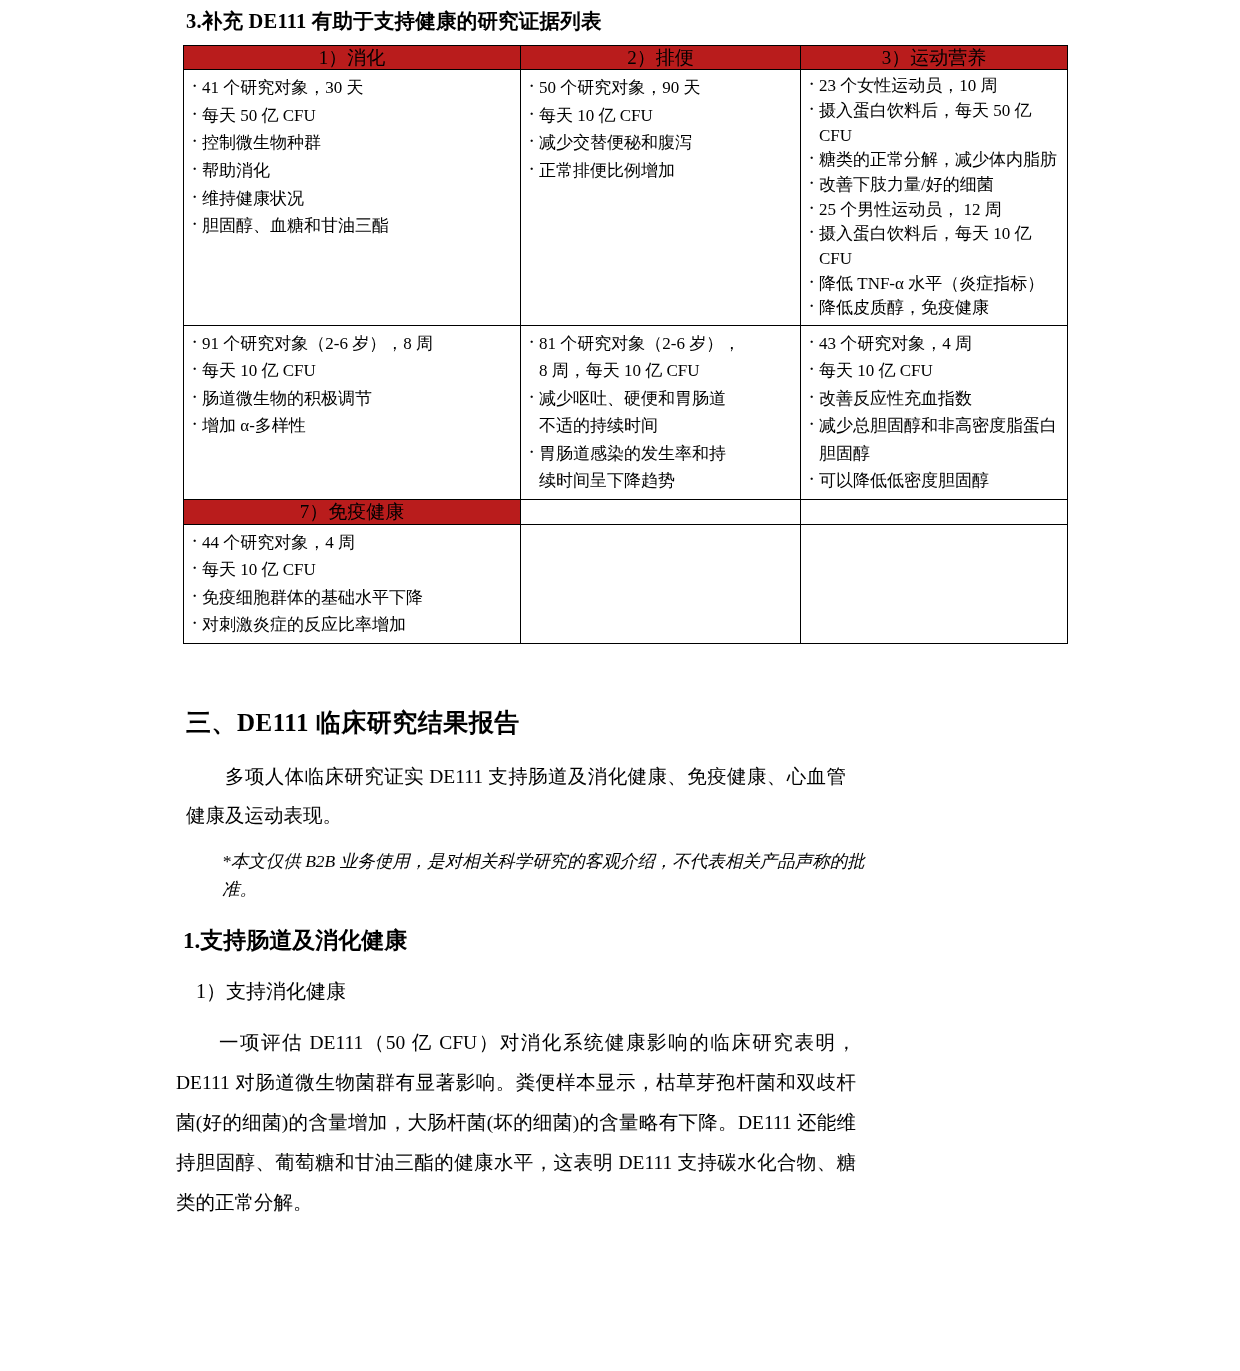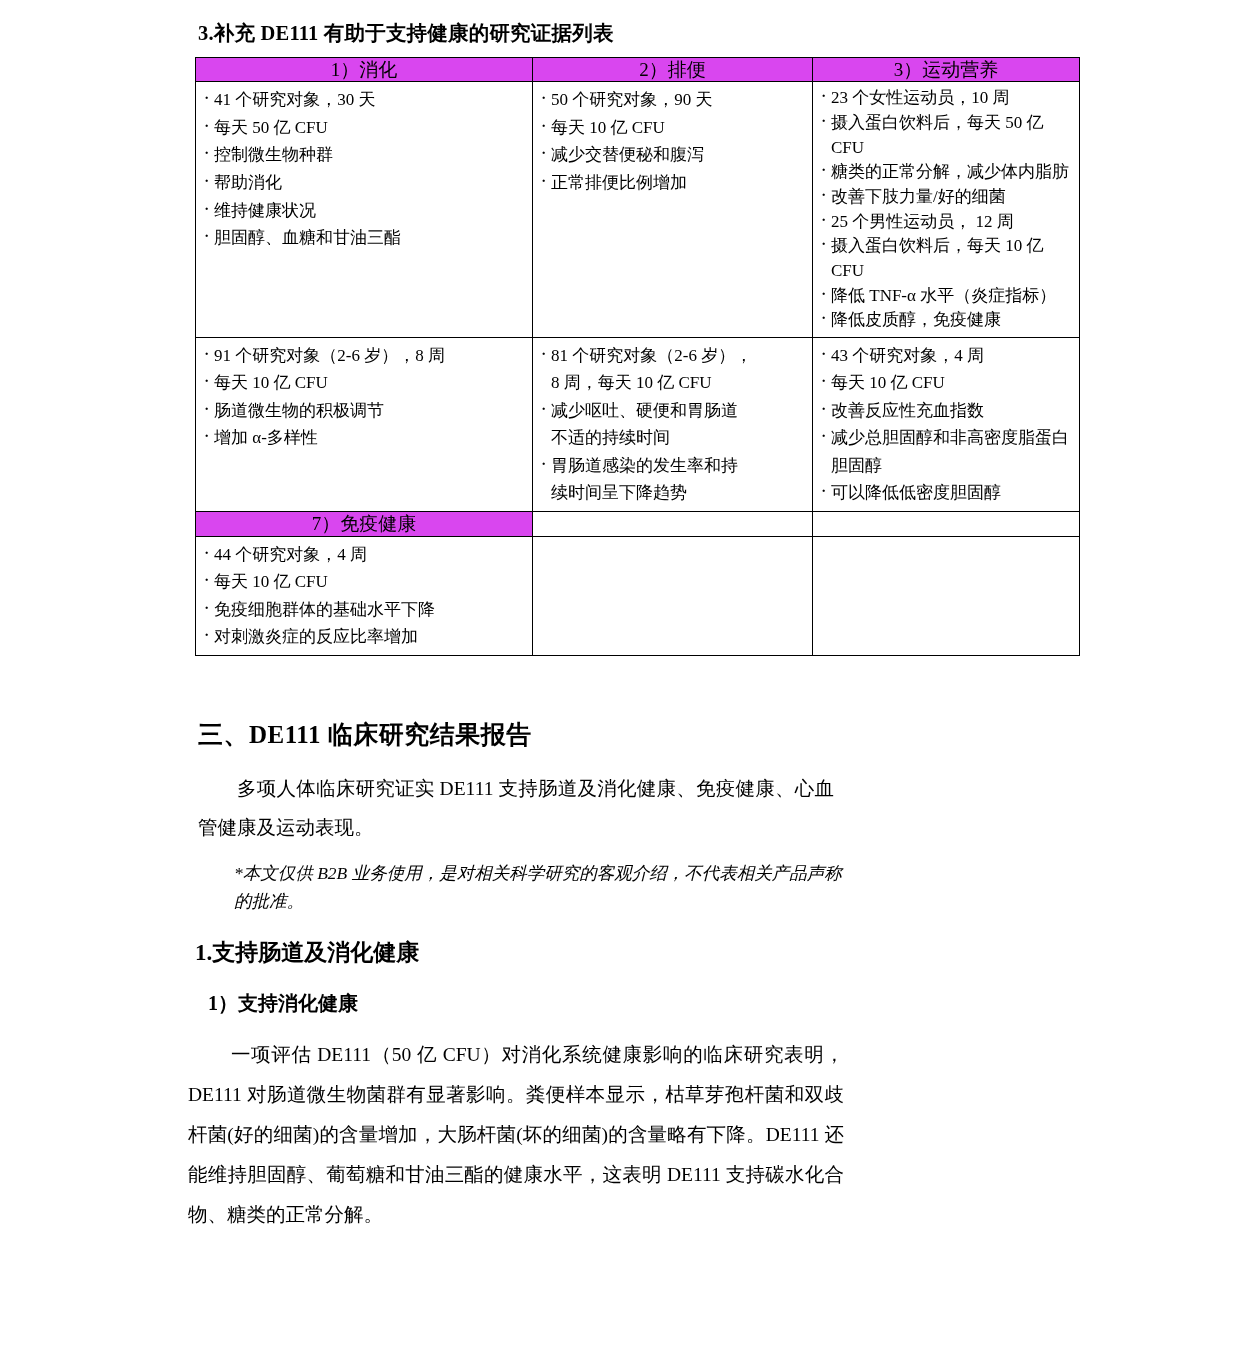--- a/index.html
+++ b/index.html
@@ -11,21 +11,21 @@
     width: 1240px;
     min-height: 1371px;
     font-family: "Liberation Serif", "DejaVu Serif", serif;
     color: #000000;
     -webkit-font-smoothing: antialiased;
   }
   .page {
     position: relative;
     width: 996px;
     min-height: 1371px;
-    padding: 12px;
+    padding: 0;
     box-sizing: border-box;
   }
   .section-heading {
     font-family: "Liberation Serif", serif;
     font-weight: bold;
     font-size: 20.5px;
     line-height: 1.3;
     margin: 0;
     padding: 8px 0 10px 186px;
     letter-spacing: 0.2px;
@@ -35,21 +35,21 @@
     margin-left: 183px;
     width: 884px;
     table-layout: fixed;
   }
   table.evidence td {
     border: 1px solid #000000;
     vertical-align: top;
     padding: 0;
   }
   td.hdr {
-    background: #d946ef;
+    background: #b91c1c;
     text-align: center;
     font-size: 19px;
     font-weight: normal;
     padding: 6px 4px 7px 4px;
     line-height: 1.25;
     font-family: "Liberation Serif", serif;
   }
   td.cell {
     padding: 7px 9px 9px 9px;
   }
@@ -108,21 +108,21 @@
   }
   .h3 {
     font-size: 23px;
     font-weight: bold;
     font-family: "Liberation Serif", serif;
     margin: 0;
     padding: 22px 0 0 183px;
   }
   .h4 {
     font-size: 20px;
-    font-weight: bold;
+    font-weight: normal;
     font-family: "Liberation Serif", serif;
     margin: 0;
     padding: 22px 0 0 196px;
   }
   .body-para {
     font-size: 19.5px;
     line-height: 2.05;
     margin: 0;
     padding: 18px 140px 0 176px;
     text-align: justify;

